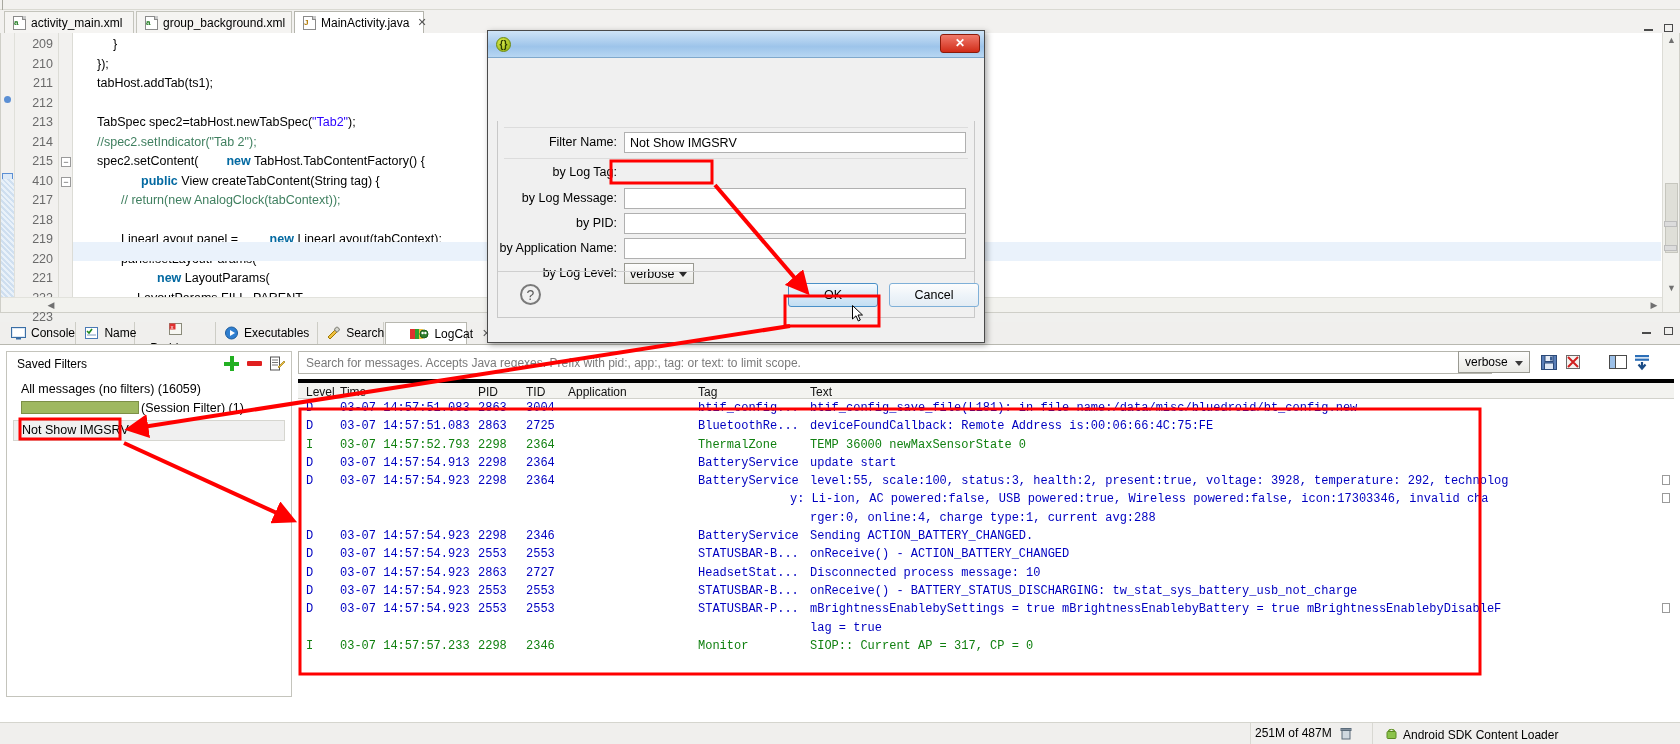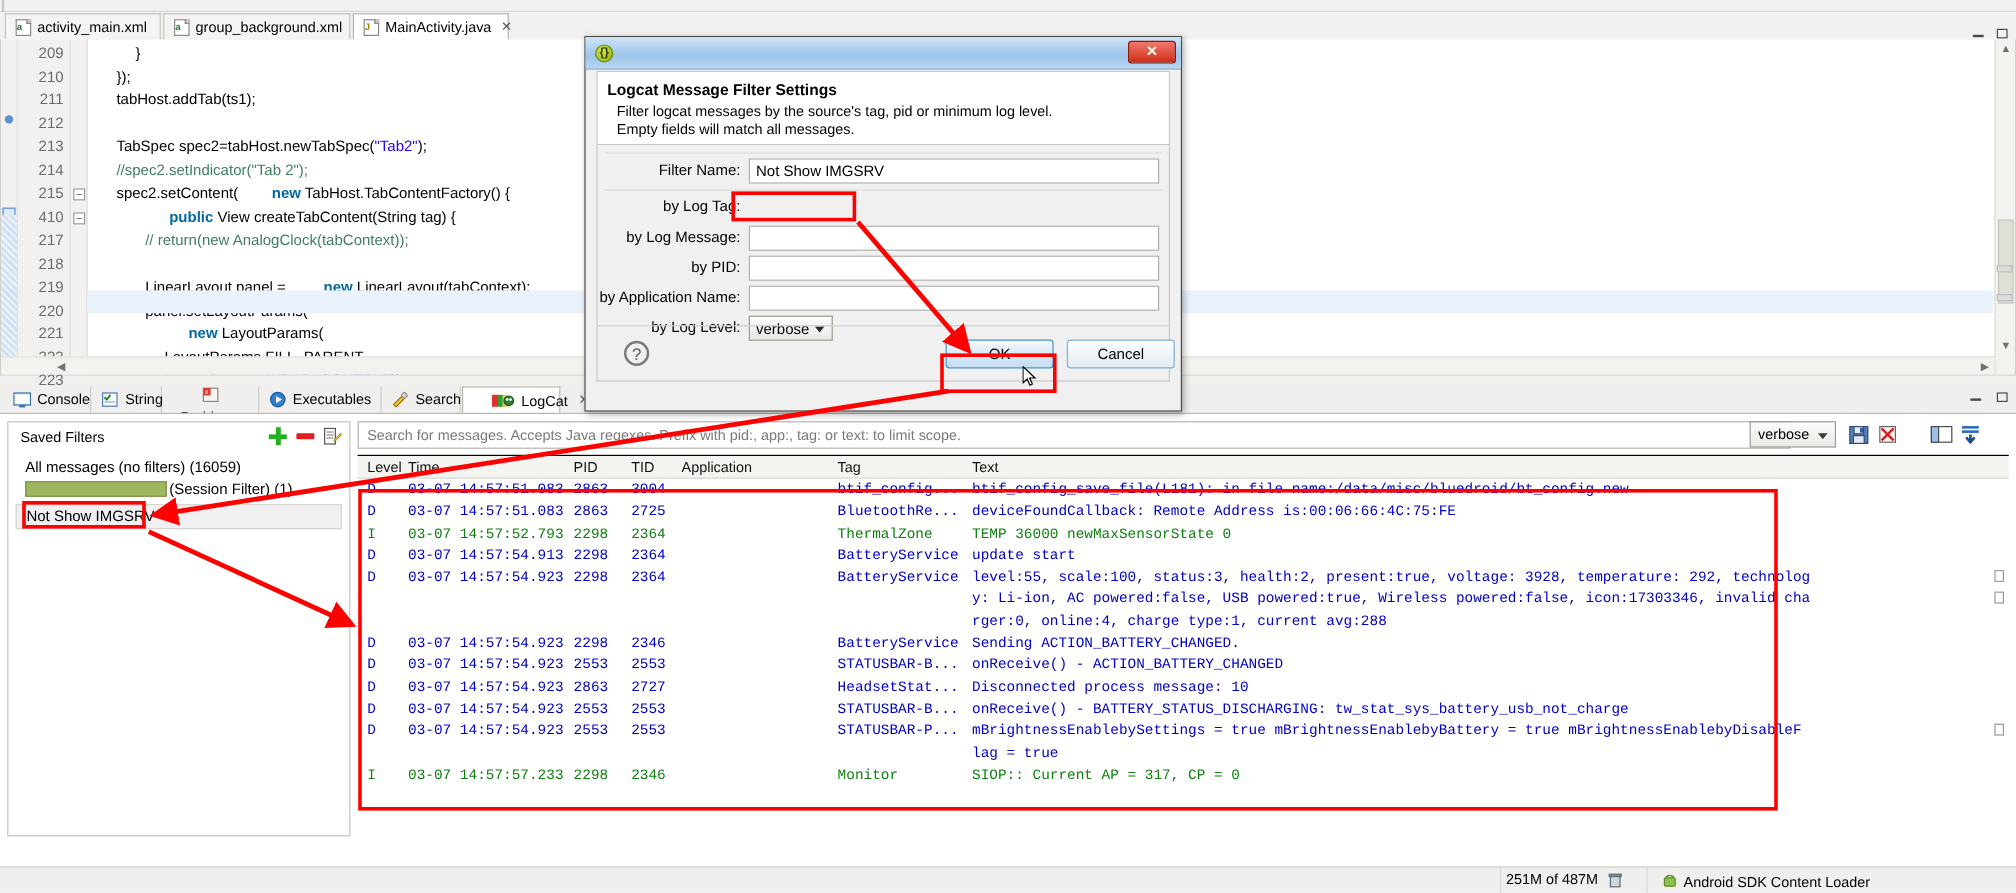--- a/index.html
+++ b/index.html
@@ -88,21 +88,21 @@
   .greenbar { display:inline-block; width:118px; height:13px; background:#9fb860; border:1px solid #7d8f47; vertical-align:-2px; margin-right:2px; }
 
   .searchrow { position:absolute; left:298px; top:6px; right:6px; height:24px; }
   .searchbox { position:absolute; left:0; top:0; right:182px; height:23px; background:#fff; border:1px solid #b6b6ae; }
   .searchbox .ph { position:absolute; left:7px; top:4px; font-size:12px; color:#7a7a7a; }
   .lvlsel { position:absolute; right:144px; top:0; width:72px; height:22px; background:linear-gradient(#fdfdfd,#e9e9e4); border:1px solid #9a9a92; font-size:12px; }
   .lvlsel .t { position:absolute; left:6px; top:3px; }
   .lvlsel .ar { position:absolute; right:6px; top:9px; width:0;height:0;border-left:4px solid transparent;border-right:4px solid transparent;border-top:5px solid #3a3a3a; }
   .tbtn { position:absolute; top:0; width:22px; height:22px; border:1px solid transparent; }
 
-  .loghead { position:absolute; left:298px; top:34px; right:6px; height:20px; background:#f3f3f0; border-top:1px solid #000000; border-bottom:1px solid #d2d2cc; }
+  .loghead { position:absolute; left:298px; top:34px; right:6px; height:20px; background:#f3f3f0; border-top:4px solid #000000; border-bottom:1px solid #d2d2cc; }
   .lh { position:absolute; top:2px; font-size:12px; color:#111; }
 
   .logbody { position:absolute; left:298px; top:54px; right:6px; bottom:6px; overflow:hidden; background:#fff; font-family:"Liberation Mono", monospace; font-size:12px; }
   .logrow { height:18.3px; line-height:18.3px; position:relative; white-space:pre; }
   .lc { position:absolute; top:0; }
   .lvlD { color:#0000c0; }
   .lvlI { color:#108010; }
   .txtD { color:#0000c0; }
   .txtI { color:#108010; }
   .wrapmark { position:absolute; right:4px; top:3px; width:8px; height:10px; border:1px solid #9a9a9a; }
@@ -270,21 +270,21 @@
           <span>Console</span>
         </div>
         <div class="btab" style="left: 77.4px; width: 58px;">
           <span style="display: inline-flex; align-items: center;">
             <svg width="15" height="14">
               <rect x="1.5" y="1.5" width="12" height="11" fill="#fff" stroke="#4a7ab5"></rect>
               <path d="M3 5 L5 7 L8 3" stroke="#1f8a1f" stroke-width="1.6" fill="none"></path>
               <line x1="3" y1="9" x2="12" y2="9" stroke="#7a9ac0"></line>
             </svg>
           </span>
-          <span>String</span>
+          <span>Name</span>
         </div>
         <div class="btab" style="left: 136.4px; width: 79.6px; flex-direction: column;">
           <span style="display: inline-flex; align-items: center;">
             <svg width="15" height="14">
               <rect x="1.5" y="1.5" width="12" height="11" fill="#f7f7f2" stroke="#8a8a7a"></rect>
               <rect x="1.5" y="1.5" width="6" height="6" fill="#e03030"></rect>
               <text x="2.6" y="6.6" font-size="6" fill="#fff" font-family="sans-serif">x</text>
             </svg>
           </span>
           <span>Problems</span>
@@ -410,21 +410,21 @@
           <span class="lh" style="left: 400px;">Tag</span>
           <span class="lh" style="left: 512px;">Text</span>
         </div>
 
       <div class="logbody" id="logbody">
           <div class="logrow"><span class="lc lvlD" style="left: 8px;">D</span><span class="lc lvlD" style="left: 42px;">03-07 14:57:51.083</span><span class="lc lvlD" style="left: 180px;">2863</span><span class="lc lvlD" style="left: 228px;">3004</span><span class="lc lvlD" style="left: 400px;">btif_config...</span><span class="lc txtD" style="left: 512px;">btif_config_save_file(L181): in file name:/data/misc/bluedroid/bt_config.new</span></div>
           <div class="logrow"><span class="lc lvlD" style="left: 8px;">D</span><span class="lc lvlD" style="left: 42px;">03-07 14:57:51.083</span><span class="lc lvlD" style="left: 180px;">2863</span><span class="lc lvlD" style="left: 228px;">2725</span><span class="lc lvlD" style="left: 400px;">BluetoothRe...</span><span class="lc txtD" style="left: 512px;">deviceFoundCallback: Remote Address is:00:06:66:4C:75:FE</span></div>
           <div class="logrow"><span class="lc lvlI" style="left: 8px;">I</span><span class="lc lvlI" style="left: 42px;">03-07 14:57:52.793</span><span class="lc lvlI" style="left: 180px;">2298</span><span class="lc lvlI" style="left: 228px;">2364</span><span class="lc lvlI" style="left: 400px;">ThermalZone</span><span class="lc txtI" style="left: 512px;">TEMP 36000 newMaxSensorState 0</span></div>
           <div class="logrow"><span class="lc lvlD" style="left: 8px;">D</span><span class="lc lvlD" style="left: 42px;">03-07 14:57:54.913</span><span class="lc lvlD" style="left: 180px;">2298</span><span class="lc lvlD" style="left: 228px;">2364</span><span class="lc lvlD" style="left: 400px;">BatteryService</span><span class="lc txtD" style="left: 512px;">update start</span></div>
           <div class="logrow"><span class="lc lvlD" style="left: 8px;">D</span><span class="lc lvlD" style="left: 42px;">03-07 14:57:54.923</span><span class="lc lvlD" style="left: 180px;">2298</span><span class="lc lvlD" style="left: 228px;">2364</span><span class="lc lvlD" style="left: 400px;">BatteryService</span><span class="lc txtD" style="left: 512px;">level:55, scale:100, status:3, health:2, present:true, voltage: 3928, temperature: 292, technolog</span><span class="wrapmark"></span></div>
-          <div class="logrow"><span class="lc txtD" style="left: 512px;">y: Li-ion, AC powered:false, USB powered:true, Wireless powered:false, icon:17303346, invalid cha</span><span class="wrapmark"></span></div>
+          <div class="logrow"><span class="lc txtD" style="left: 492px;">y: Li-ion, AC powered:false, USB powered:true, Wireless powered:false, icon:17303346, invalid cha</span><span class="wrapmark"></span></div>
           <div class="logrow"><span class="lc txtD" style="left: 512px;">rger:0, online:4, charge type:1, current avg:288</span></div>
           <div class="logrow"><span class="lc lvlD" style="left: 8px;">D</span><span class="lc lvlD" style="left: 42px;">03-07 14:57:54.923</span><span class="lc lvlD" style="left: 180px;">2298</span><span class="lc lvlD" style="left: 228px;">2346</span><span class="lc lvlD" style="left: 400px;">BatteryService</span><span class="lc txtD" style="left: 512px;">Sending ACTION_BATTERY_CHANGED.</span></div>
           <div class="logrow"><span class="lc lvlD" style="left: 8px;">D</span><span class="lc lvlD" style="left: 42px;">03-07 14:57:54.923</span><span class="lc lvlD" style="left: 180px;">2553</span><span class="lc lvlD" style="left: 228px;">2553</span><span class="lc lvlD" style="left: 400px;">STATUSBAR-B...</span><span class="lc txtD" style="left: 512px;">onReceive() - ACTION_BATTERY_CHANGED</span></div>
           <div class="logrow"><span class="lc lvlD" style="left: 8px;">D</span><span class="lc lvlD" style="left: 42px;">03-07 14:57:54.923</span><span class="lc lvlD" style="left: 180px;">2863</span><span class="lc lvlD" style="left: 228px;">2727</span><span class="lc lvlD" style="left: 400px;">HeadsetStat...</span><span class="lc txtD" style="left: 512px;">Disconnected process message: 10</span></div>
           <div class="logrow"><span class="lc lvlD" style="left: 8px;">D</span><span class="lc lvlD" style="left: 42px;">03-07 14:57:54.923</span><span class="lc lvlD" style="left: 180px;">2553</span><span class="lc lvlD" style="left: 228px;">2553</span><span class="lc lvlD" style="left: 400px;">STATUSBAR-B...</span><span class="lc txtD" style="left: 512px;">onReceive() - BATTERY_STATUS_DISCHARGING: tw_stat_sys_battery_usb_not_charge</span></div>
           <div class="logrow"><span class="lc lvlD" style="left: 8px;">D</span><span class="lc lvlD" style="left: 42px;">03-07 14:57:54.923</span><span class="lc lvlD" style="left: 180px;">2553</span><span class="lc lvlD" style="left: 228px;">2553</span><span class="lc lvlD" style="left: 400px;">STATUSBAR-P...</span><span class="lc txtD" style="left: 512px;">mBrightnessEnablebySettings = true mBrightnessEnablebyBattery = true mBrightnessEnablebyDisableF</span><span class="wrapmark"></span></div>
           <div class="logrow"><span class="lc txtD" style="left: 512px;">lag = true</span></div>
           <div class="logrow"><span class="lc lvlI" style="left: 8px;">I</span><span class="lc lvlI" style="left: 42px;">03-07 14:57:57.233</span><span class="lc lvlI" style="left: 180px;">2298</span><span class="lc lvlI" style="left: 228px;">2346</span><span class="lc lvlI" style="left: 400px;">Monitor</span><span class="lc txtI" style="left: 512px;">SIOP:: Current AP = 317, CP = 0</span></div>
         </div>
 
@@ -452,25 +452,20 @@
       </span>
       <span>Android SDK Content Loader</span>
     </div>
   </div>
 
   <div class="dlg">
     <div class="dlg-title">
       <span class="dlg-ico">{}</span>
       <span class="dlg-close">✕</span>
     </div>
-    <div class="dlg-hdr">
-      <h1>Logcat Message Filter Settings</h1>
-      <p style="top:26px;">Filter logcat messages by the source's tag, pid or minimum log level.</p>
-      <p style="top:41px;">Empty fields will match all messages.</p>
-    </div>
     <div class="dlg-form">
       <div class="fsep" style="top:6px;"></div>
       <div class="frow" style="top:11px;">
         <span class="flabel">Filter Name:</span>
         <span class="finput">
             <span class="v">Not Show IMGSRV</span>
           </span>
       </div>
       <div class="fsep" style="top:37px;"></div>
       <div class="frow" style="top:41px;">

